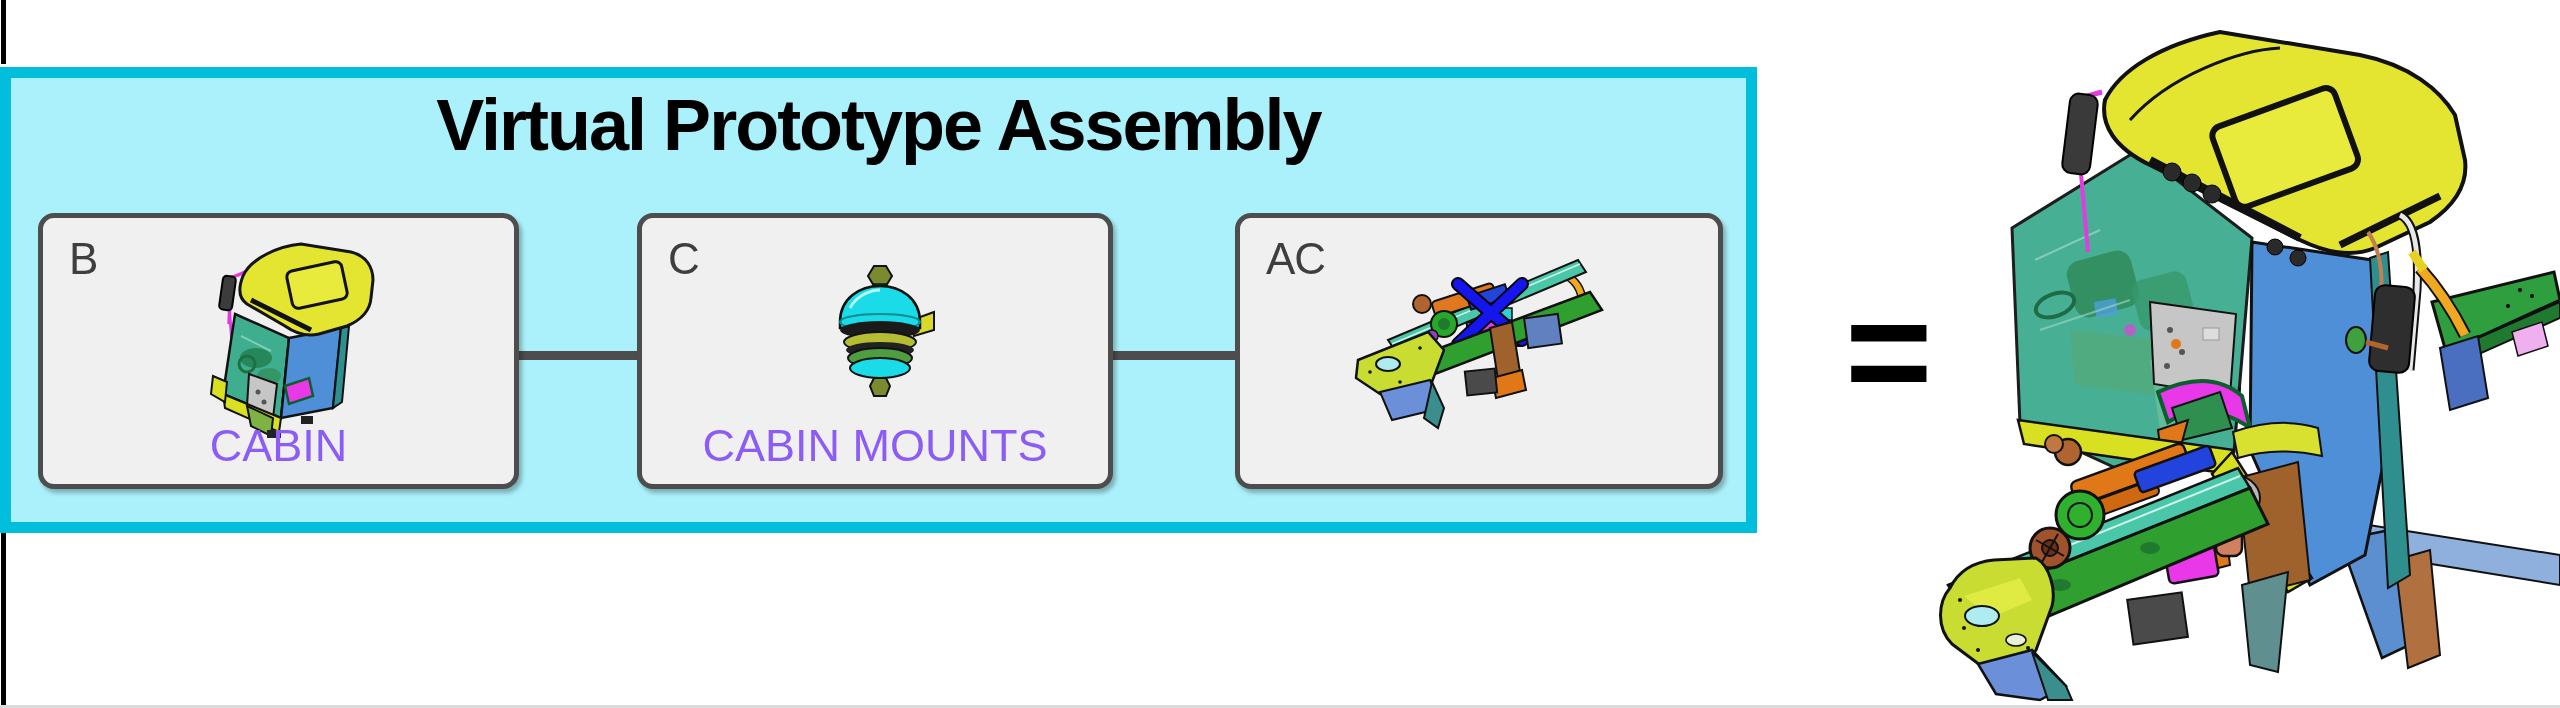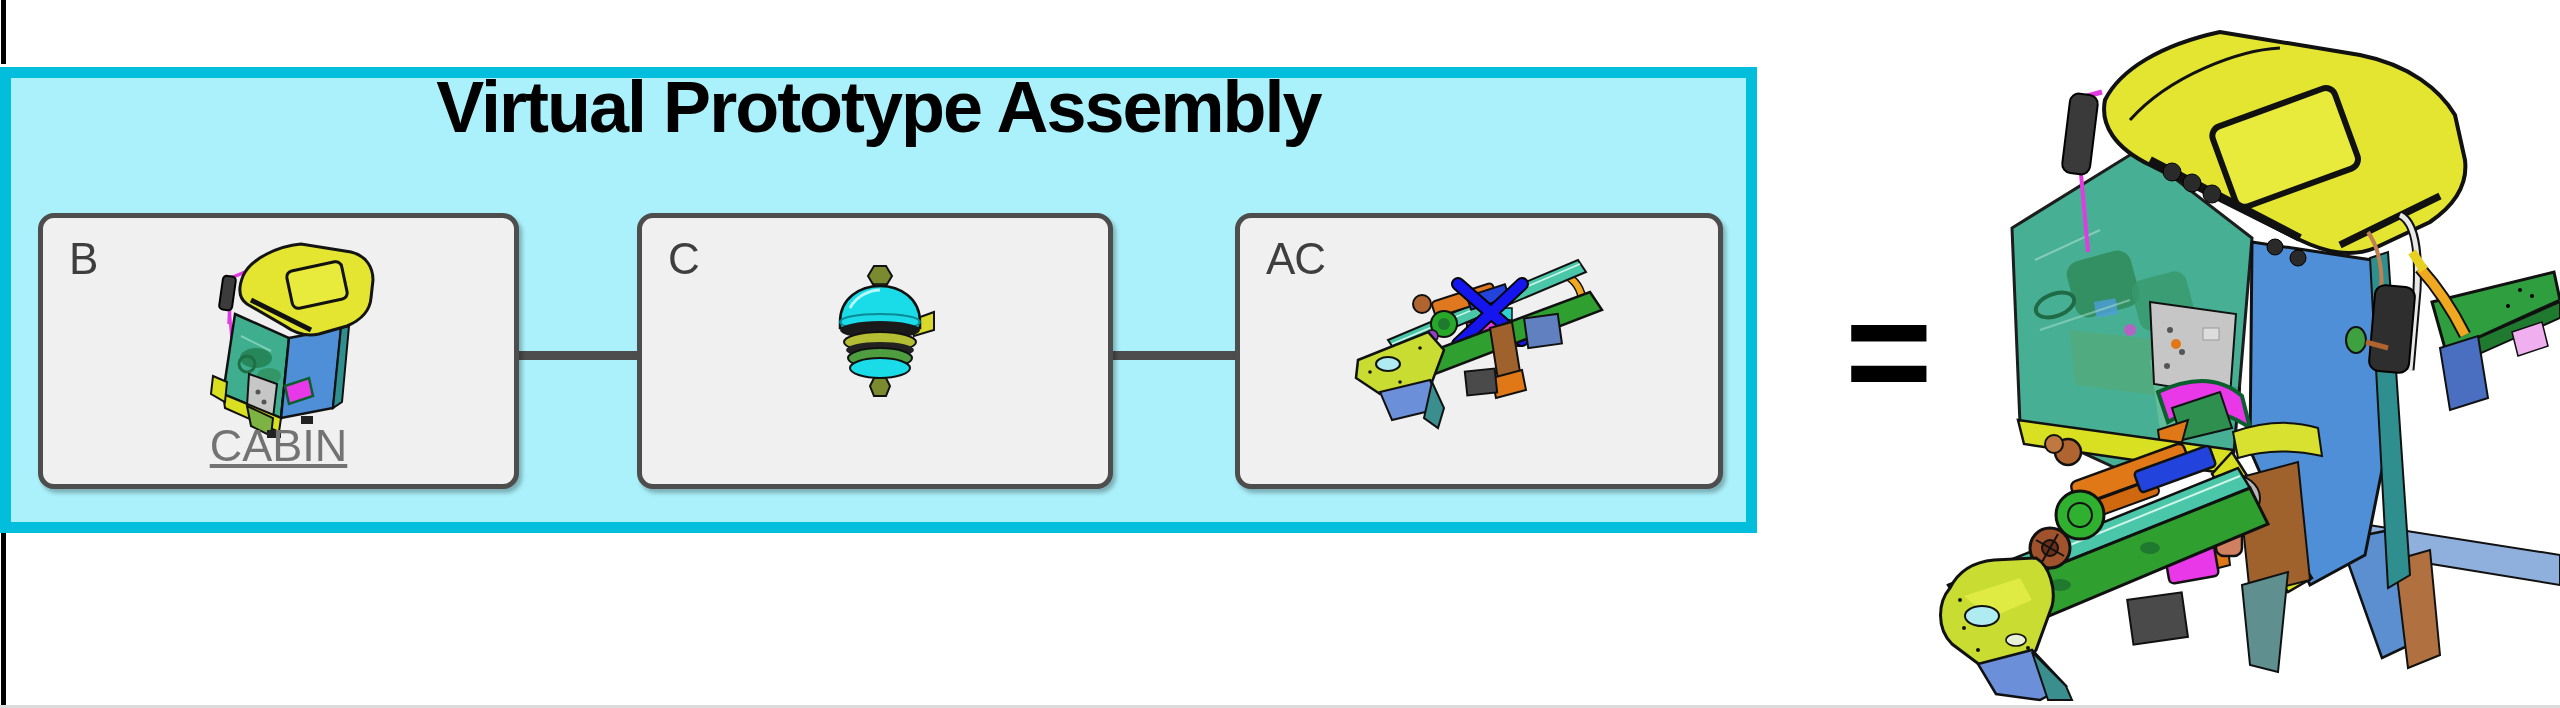--- a/index.html
+++ b/index.html
@@ -10,38 +10,38 @@
   .tick{position:absolute;left:1px;width:5px;background:#000;}
   #tick-top{top:0;height:64px;}
   #tick-bottom{top:533px;height:175px;}
   .bottom-rule{position:absolute;left:0;top:705px;width:2560px;height:3px;background:#dcdcdc;}
 
   .panel{
     position:absolute;left:0;top:67px;width:1757px;height:466px;box-sizing:border-box;
     background:#ABF1FB;border:11px solid #00BEDC;
   }
   .panel-title{
-    position:absolute;left:0;top:68px;width:1757px;text-align:center;
+    position:absolute;left:0;top:86px;width:1757px;text-align:center;
     font-size:72px;font-weight:bold;letter-spacing:-2px;color:#000;line-height:1.1;
   }
 
   .node{
     position:absolute;box-sizing:border-box;background:#F0F0F0;
     border:5px solid #4D4D4D;border-radius:16px;
     box-shadow:3px 4px 4px rgba(0,0,0,0.28);
   }
   #node-b {left:38px;  top:213px;width:481px;height:276px;}
   #node-c {left:637px; top:213px;width:476px;height:276px;}
   #node-ac{left:1235px;top:213px;width:488px;height:276px;padding-left:12px;}
   .node-id{
     position:absolute;left:26px;top:16px;font-size:44px;color:#3E3E3E;letter-spacing:-1px;
   }
   .node-label{
     position:absolute;left:0;bottom:12px;width:100%;text-align:center;
-    font-size:45px;color:#737373;white-space:nowrap;text-decoration:underline;
+    font-size:45px;color:#8b5cf6;white-space:nowrap;
   }
   .node-art{position:absolute;}
   #art-cabin {left:158px;top:18px;}
   #art-mount {left:182px;top:46px;}
   #art-engine{left:100px;top:14px;}
 
   .connector{position:absolute;top:351px;height:9px;background:#4D4D4D;}
   #conn-1{left:514px;width:128px;}
   #conn-2{left:1108px;width:132px;}
 
@@ -102,20 +102,21 @@
     <path d="M16,58 C16,34 36,22 56,22 C76,22 96,34 96,58 L96,64 L16,64 Z" fill="#19DCE8" stroke="#111" stroke-width="2.5"></path>
     <path d="M26,44 C32,32 46,26 56,26" fill="none" stroke="#B8F8FA" stroke-width="3"></path>
     <ellipse cx="56" cy="58" rx="40" ry="8" fill="none" stroke="#0A8A94" stroke-width="2"></ellipse>
     <ellipse cx="56" cy="66" rx="40" ry="9" fill="#1A1A1A"></ellipse>
     <ellipse cx="56" cy="78" rx="36" ry="10" fill="#B5BD33" stroke="#111" stroke-width="2"></ellipse>
     <ellipse cx="56" cy="86" rx="34" ry="8" fill="#222"></ellipse>
     <ellipse cx="56" cy="94" rx="32" ry="10" fill="#4E9E3F" stroke="#111" stroke-width="2"></ellipse>
     <ellipse cx="56" cy="104" rx="30" ry="10" fill="#19DCE8" stroke="#111" stroke-width="2"></ellipse>
     <polygon points="50,114 62,114 66,122 62,132 50,132 46,122" fill="#7A8B2F" stroke="#111" stroke-width="2"></polygon>
   </svg>
+  <span class="node-label">CABIN MOUNTS</span>
 </div>
 
 <div class="node" id="node-ac">
   <span class="node-id">AC</span>
   <svg id="art-engine" class="node-art" width="285" height="205" viewBox="0 0 285 205">
     <path d="M218,40 C232,44 240,54 242,66" fill="none" stroke="#111" stroke-width="9"></path>
     <path d="M218,40 C232,44 240,54 242,66" fill="none" stroke="#F0A820" stroke-width="6"></path>
     <polygon points="48,108 238,28 246,40 56,120" fill="#49C7A8" stroke="#111" stroke-width="2"></polygon>
     <line x1="52" y1="112" x2="240" y2="32" stroke="#CFF5EA" stroke-width="1.5"></line>
     <circle cx="82" cy="72" r="9" fill="#B06530" stroke="#111" stroke-width="2"></circle>

